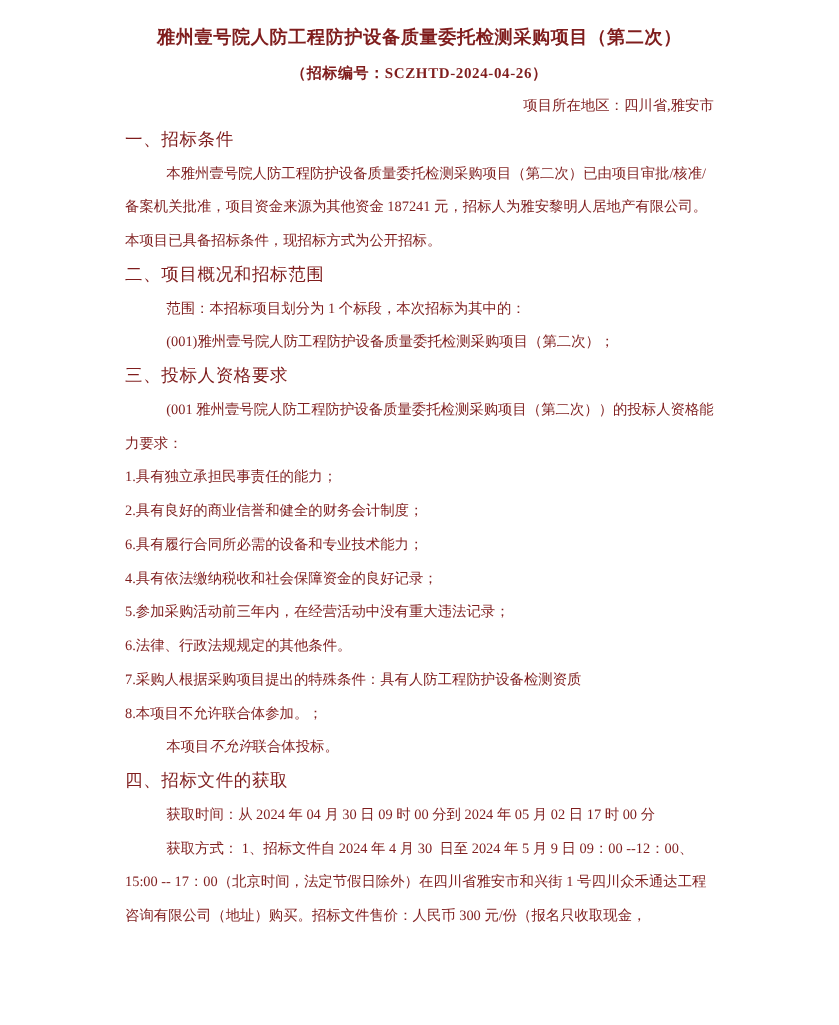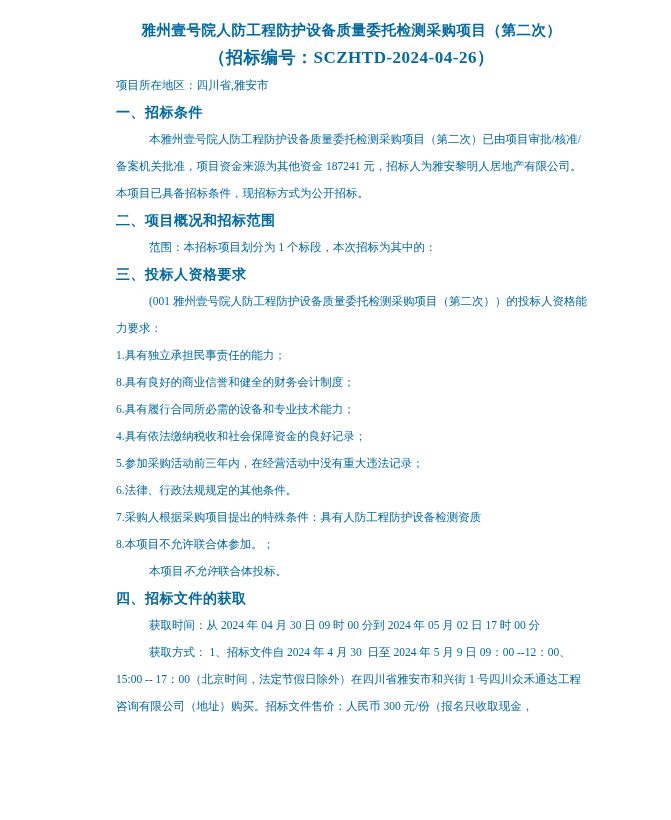--- a/index.html
+++ b/index.html
@@ -2,58 +2,57 @@
 <html><head>
 <meta charset="utf-8">
 <style>
   html,body{margin:0;padding:0;background:#ffffff;}
   .page{
     position:relative;
     width:598px;
     height:820px;
     background:#ffffff;
     overflow:hidden;
-    color:#0369a1;
+    color:#7f1d1d;
     font-family:"Liberation Serif","DejaVu Serif",serif;
-    margin-left:16px;
   }
   .content{
     position:absolute;
     left:100px;
     top:0;
     width:471px;
   }
   .doc-title{
     margin:16px 0 0 0;
     font-size:14.5px;
     font-weight:bold;
     text-align:center;
     line-height:28px;
     letter-spacing:0.5px;
   }
   .doc-subtitle{
     margin:0;
-    font-size:17px;
+    font-size:12px;
     font-weight:bold;
     text-align:center;
     line-height:28px;
     letter-spacing:0.5px;
   }
-  .loc-line{margin-top:26px;}
+  .loc-line{margin-top:26px;text-align:right;}
   .txt{
     margin:0;
     font-size:11.5px;
     line-height:27px;
     white-space:pre-wrap;
   }
   .oneline{white-space:nowrap;}
   h2.sec{
     margin:0;
     font-size:14px;
-    font-weight:bold;
+    font-weight:normal;
     line-height:27px;
     letter-spacing:0.5px;
     white-space:nowrap;
   }
   .indent{text-indent:33px;}
   .note-italic{font-style:italic;text-align:center;}
   .seal{
     position:absolute;
     left:628px;
     top:322px;
@@ -71,25 +70,26 @@
     <div class="doc-title">雅州壹号院人防工程防护设备质量委托检测采购项目（第二次）</div>
     <div class="doc-subtitle">（招标编号：SCZHTD-2024-04-26）</div>
 
     <p class="txt oneline loc-line">项目所在地区：四川省,雅安市</p>
 
     <h2 class="sec">一、招标条件</h2>
     <p class="txt indent">本雅州壹号院人防工程防护设备质量委托检测采购项目（第二次）已由项目审批/核准/备案机关批准，项目资金来源为其他资金 187241 元，招标人为雅安黎明人居地产有限公司。本项目已具备招标条件，现招标方式为公开招标。</p>
 
     <h2 class="sec">二、项目概况和招标范围</h2>
     <p class="txt indent oneline">范围：本招标项目划分为 1 个标段，本次招标为其中的：</p>
+    <p class="txt indent oneline">(001)雅州壹号院人防工程防护设备质量委托检测采购项目（第二次）；</p>
 
     <h2 class="sec">三、投标人资格要求</h2>
     <p class="txt indent">(001 雅州壹号院人防工程防护设备质量委托检测采购项目（第二次））的投标人资格能力要求：</p>
     <p class="txt oneline">1.具有独立承担民事责任的能力；</p>
-    <p class="txt oneline">8.具有良好的商业信誉和健全的财务会计制度；</p>
+    <p class="txt oneline">2.具有良好的商业信誉和健全的财务会计制度；</p>
     <p class="txt oneline">6.具有履行合同所必需的设备和专业技术能力；</p>
     <p class="txt oneline">4.具有依法缴纳税收和社会保障资金的良好记录；</p>
     <p class="txt oneline">5.参加采购活动前三年内，在经营活动中没有重大违法记录；</p>
     <p class="txt oneline">6.法律、行政法规规定的其他条件。</p>
     <p class="txt oneline">7.采购人根据采购项目提出的特殊条件：具有人防工程防护设备检测资质</p>
     <p class="txt oneline">8.本项目不允许联合体参加。；</p>
     <p class="txt indent oneline"><span>本项目</span><span class="note-italic">不允许</span><span>联合体投标。</span></p>
 
     <h2 class="sec">四、招标文件的获取</h2>
     <p class="txt indent oneline">获取时间：从 2024 年 04 月 30 日  09 时 00 分到 2024 年 05 月 02 日  17 时 00 分</p>

